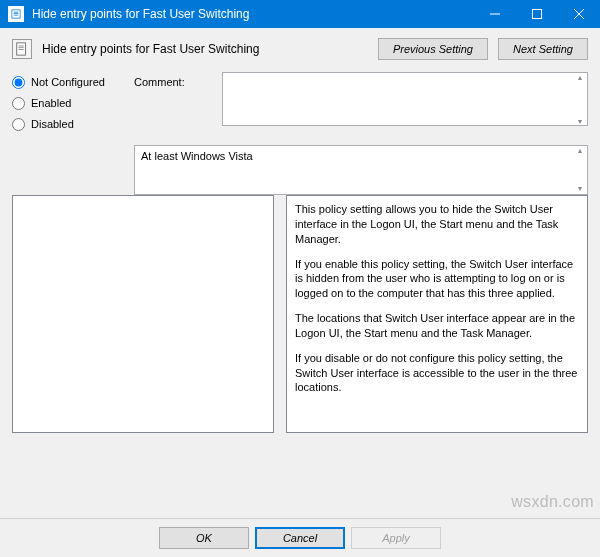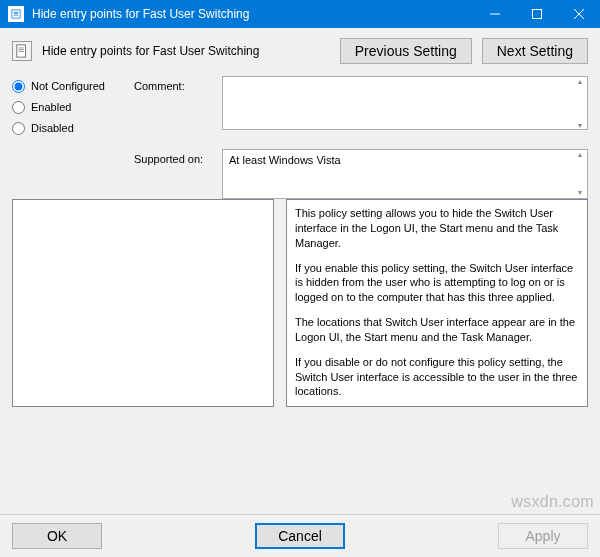--- a/index.html
+++ b/index.html
@@ -8,21 +8,21 @@
     .titlebar { background: #0078d7; color: #fff; height: 28px; display: flex; align-items: center; padding: 0 0 0 8px; }
     .titlebar .icon { width: 16px; height: 16px; background: #fff; margin-right: 8px; display: flex; align-items: center; justify-content: center; font-size: 9px; color: #0078d7; }
     .titlebar .title { flex: 1; font-size: 12px; }
     .titlebar .winbtn { width: 42px; height: 28px; display: flex; align-items: center; justify-content: center; cursor: pointer; }
     .titlebar .winbtn svg { stroke: #fff; fill: none; }
     
     .header-row { display: flex; align-items: center; padding: 10px 12px 8px 12px; gap: 10px; }
     .header-row .page-icon { width: 20px; height: 20px; border: 1px solid #999; display: inline-flex; align-items: center; justify-content: center; background: #f4f4f4; }
     .header-row .page-icon svg { width: 14px; height: 14px; }
     .header-row .page-title { flex: 1; font-size: 12px; color: #000; }
-    .btn { background: #e1e1e1; border: 1px solid #adadad; padding: 4px 14px; cursor: pointer; font-size: 14px; min-width: 90px; text-align: center; }
+    .btn { background: #e1e1e1; border: 1px solid #adadad; padding: 4px 14px; cursor: pointer; font-size: 11px; min-width: 90px; text-align: center; font-style: italic; }
     .btn.primary { border: 2px solid #0078d7; padding: 3px 13px; background: #e1e1e1; }
     .btn.disabled { color: #a0a0a0; background: #efefef; border-color: #d0d0d0; cursor: default; }
     
     .config-row { display: flex; padding: 4px 12px 0 12px; gap: 10px; }
     .radio-col { width: 112px; padding-top: 4px; }
     .radio-item { display: flex; margin-bottom: 8px; gap: 6px; cursor: pointer; }
     .radio-item input { margin: 0; }
     .label-col { width: 78px; text-align: left; padding-top: 4px; }
     .field-col { flex: 1; }
     
@@ -31,26 +31,26 @@
     .supported-box { height: 50px; display: flex; align-items: flex-start; }
     
     .scroll-arrows { position: absolute; right: 1px; top: 1px; bottom: 1px; width: 14px; display: flex; flex-direction: column; justify-content: space-between; }
     .scroll-arrow { font-size: 8px; color: #888; text-align: center; line-height: 10px; cursor: pointer; user-select: none; }
     
     .midlabels { display: flex; padding: 10px 12px 4px 12px; gap: 12px; }
     .midlabels .left { width: 262px; }
     .midlabels .right { flex: 1; }
     
     .panels { display: flex; padding: 0 12px; gap: 12px; }
-    .panel { border: 1px solid #828790; background: #fff; height: 208px; position: relative; }
+    .panel { border: 1px solid #828790; background: #fff; height: 238px; position: relative; }
     .panel.left { width: 262px; }
     .panel.right { flex: 1; padding: 6px 8px; overflow-y: auto; line-height: 1.35; }
     .panel.right p { margin: 0 0 10px 0; }
     
-    .footer { position: absolute; bottom: 0; left: 0; right: 0; border-top: 1px solid #d0d0d0; padding: 8px 12px; display: flex; justify-content: space-between; gap: 6px; background: #f0f0f0; }
+    .footer { position: absolute; bottom: 0; left: 0; right: 0; border-top: 1px solid #d0d0d0; padding: 8px 12px; display: flex; justify-content: center; gap: 6px; background: #f0f0f0; }
     
     .wrap { position: relative; }
     .supported-row { display: flex; padding: 6px 12px 0 12px; gap: 10px; }
     
     .watermark { position: absolute; right: 6px; bottom: 46px; font-size: 16px; color: #bcbcbc; letter-spacing: .3px; pointer-events:none;}
     
     .bg { background: #f0f0f0; position: relative; height: 529px; }
   </style>
 </head>
 <body>
@@ -124,23 +124,20 @@
       <div class="scroll-arrows">
         <span class="scroll-arrow">▴</span>
         <span class="scroll-arrow">▾</span>
       </div>
     </div>
   </div>
 </div>
 
 <div class="supported-row">
   <div class="radio-col"></div>
-  <div class="label-col">
-    <div>Supported on:</div>
-  </div>
   <div class="field-col">
     <div class="wrap">
       <div class="textarea supported-box">
         <span>At least Windows Vista</span>
       </div>
       <div class="scroll-arrows">
         <span class="scroll-arrow">▴</span>
         <span class="scroll-arrow">▾</span>
       </div>
     </div>

